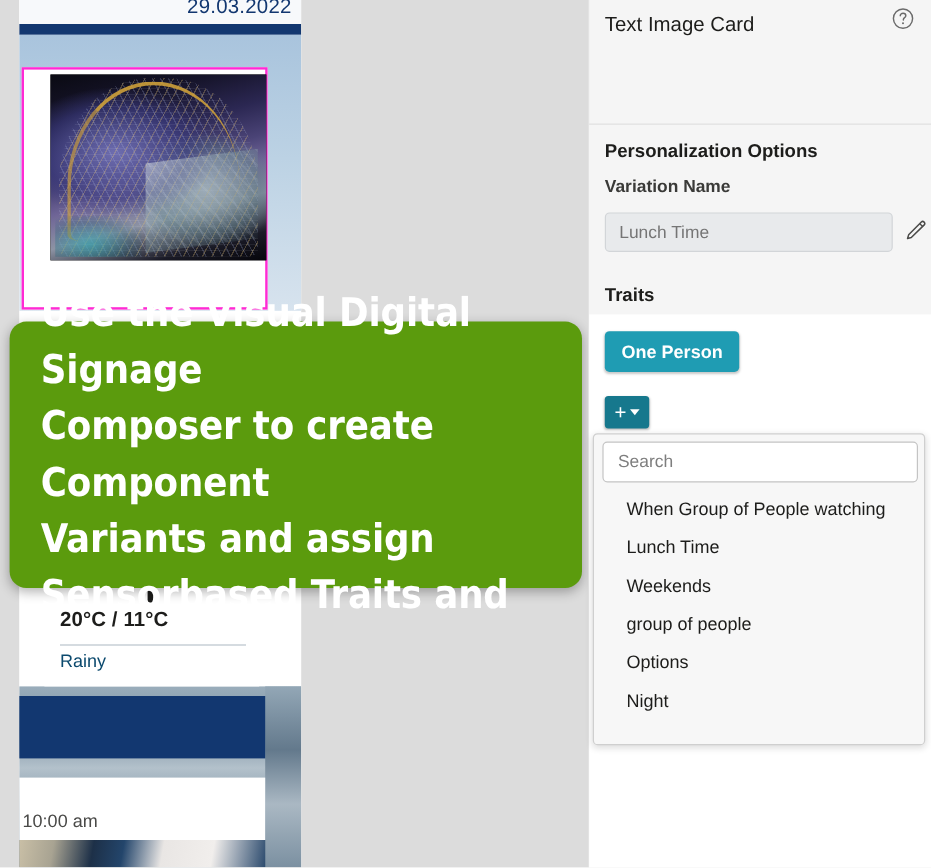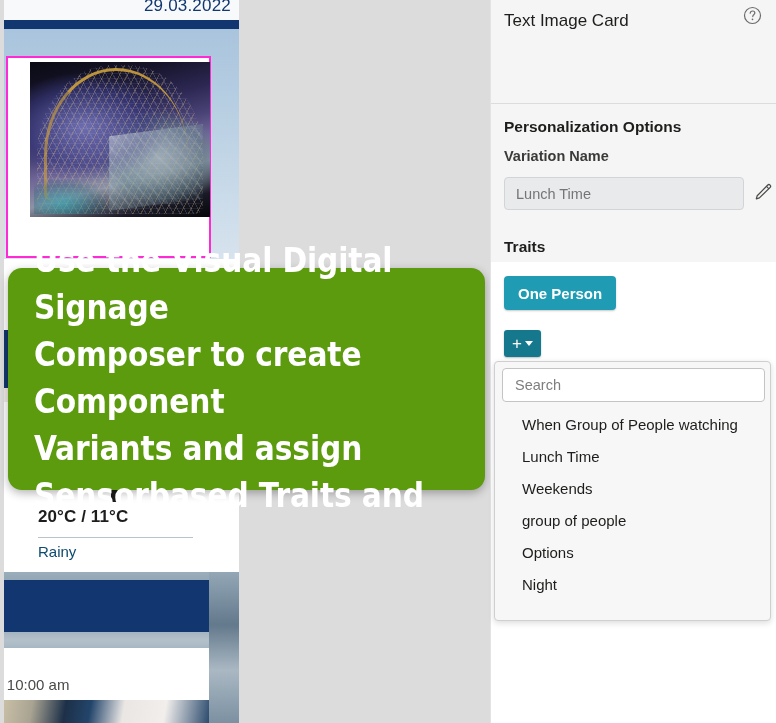--- a/index.html
+++ b/index.html
@@ -11,21 +11,21 @@
     background: #ffffff;
   }
   #app { position: relative; width: 776px; height: 723px; }
 
   
   .canvas-area {
     position: absolute; left: 0; top: 0; width: 490px; height: 723px;
     background: #dcdcdc; overflow: hidden;
   }
   .device-frame {
-    position: absolute; left: 4px; top: 0; width: 235px; height: 723px;
+    position: absolute; left: 16px; top: 0; width: 235px; height: 723px;
     background: #ffffff; overflow: hidden;
   }
   .dev-header {
     position: absolute; left: 0; top: 0; width: 235px; height: 20px;
     background: #f7f9fb;
   }
   .dev-date {
     position: absolute; right: 8px; top: -4px;
     font-size: 17px; font-weight: 400; color: #123770;
     letter-spacing: .2px;

